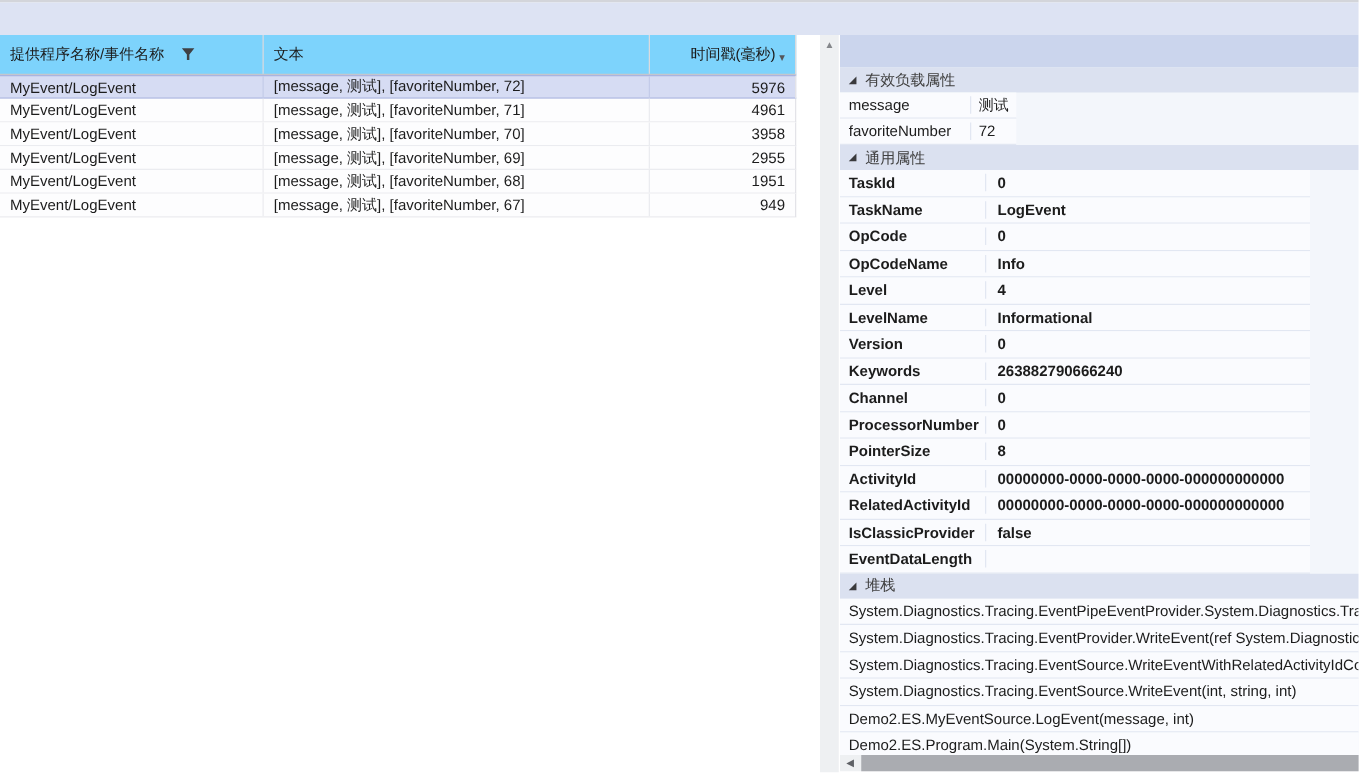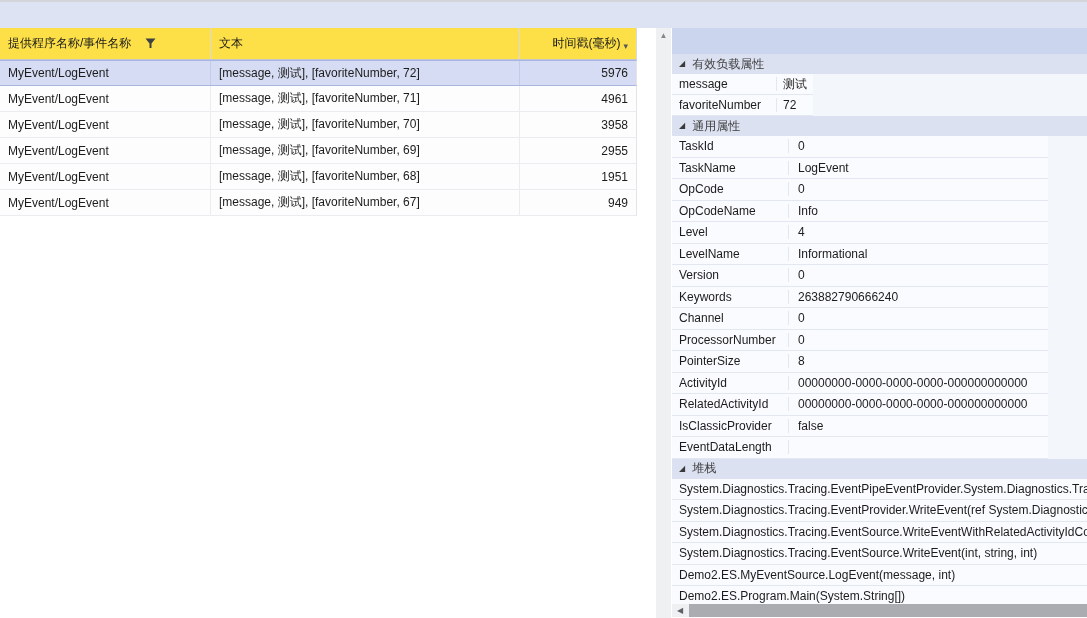--- a/index.html
+++ b/index.html
@@ -11,32 +11,32 @@
     -webkit-font-smoothing:antialiased;
   }
 
   
   .top-edge { position:absolute; left:0; top:0; width:1087px; height:2px; background:#d3d5da; }
   .top-band { position:absolute; left:0; top:2px; width:1087px; height:26px; background:#dde3f3; }
 
   
   .left-table { position:absolute; left:0; top:28px; width:637px; }
   .lt-head {
-    display:flex; height:32px; background:#fde047;
+    display:flex; height:32px; background:#7dd3fc;
     border-bottom:1px solid #c3c6cd; border-right:1px solid #d9dade;
   }
   .hcell { display:flex; align-items:center; padding:0 8px; color:#1c1c1c; }
   .hc1 { width:211px; border-right:1px solid #d9dade; }
   .hc2 { width:309px; border-right:1px solid #d9dade; }
   .hc3 { flex:1; justify-content:flex-end; }
   .filter-ic { margin-left:14px; display:inline-flex; }
   .sort-ic { font-size:9px; color:#55565a; margin-left:3px; margin-top:6px; line-height:1; }
 
   .lt-row {
-    display:flex; height:26px; background:#fdfdfe;
+    display:flex; height:19px; background:#fdfdfe;
     border-bottom:1px solid #ebecf0; border-right:1px solid #e3e3e8;
   }
   .lt-row.selected { background:#d6dcf3; border-top:1px solid #a9b4e0; border-bottom:1px solid #a9b4e0; }
   .cell { display:flex; align-items:center; padding:0 8px; overflow:hidden; white-space:nowrap; }
   .rc1 { width:211px; border-right:1px solid #ebecf0; }
   .lt-row.selected .rc1, .lt-row.selected .rc2 { border-right:1px solid #c3cbe9; }
   .rc2 { width:309px; border-right:1px solid #ebecf0; }
   .rc3 { flex:1; justify-content:flex-end; }
 
   
@@ -47,21 +47,21 @@
   
   .right-panel { position:absolute; left:672px; top:28px; width:415px; height:576px;
                  background:#f3f6fb; overflow:hidden; }
   .rp-band { height:26px; background:#cbd5ed; }
   .section-header { height:20px; background:#dbe1f0; display:flex; align-items:center;
                     padding-left:7px; }
   .expander { font-size:8px; color:#3a3a3c; line-height:1; margin-right:7px; }
   .section-title { color:#404040; }
 
   .prop-grid.payload { width:141px; }
-  .prop-grid.common  { width:376px; }
+  .prop-grid.common  { width:376px;font-weight:bold; }
   .prop-row { display:flex; background:#fafbfe; border-bottom:1px solid #e2e7f2;align-items:center; }
   .prop-grid.payload .prop-row { height:21px; }
   .prop-grid.common  .prop-row { height:21.5px; }
   .pname { display:flex; align-items:center; padding-left:7px; border-right:1px solid #e2e7f2;
            overflow:hidden; white-space:nowrap; }
   .prop-grid.payload .pname { width:105px; }
   .prop-grid.common  .pname { width:117px; }
   .pval { flex:1; display:flex; align-items:center; overflow:hidden; white-space:nowrap; }
   .prop-grid.payload .pval { padding-left:6px; }
   .prop-grid.common  .pval { padding-left:9px; }

